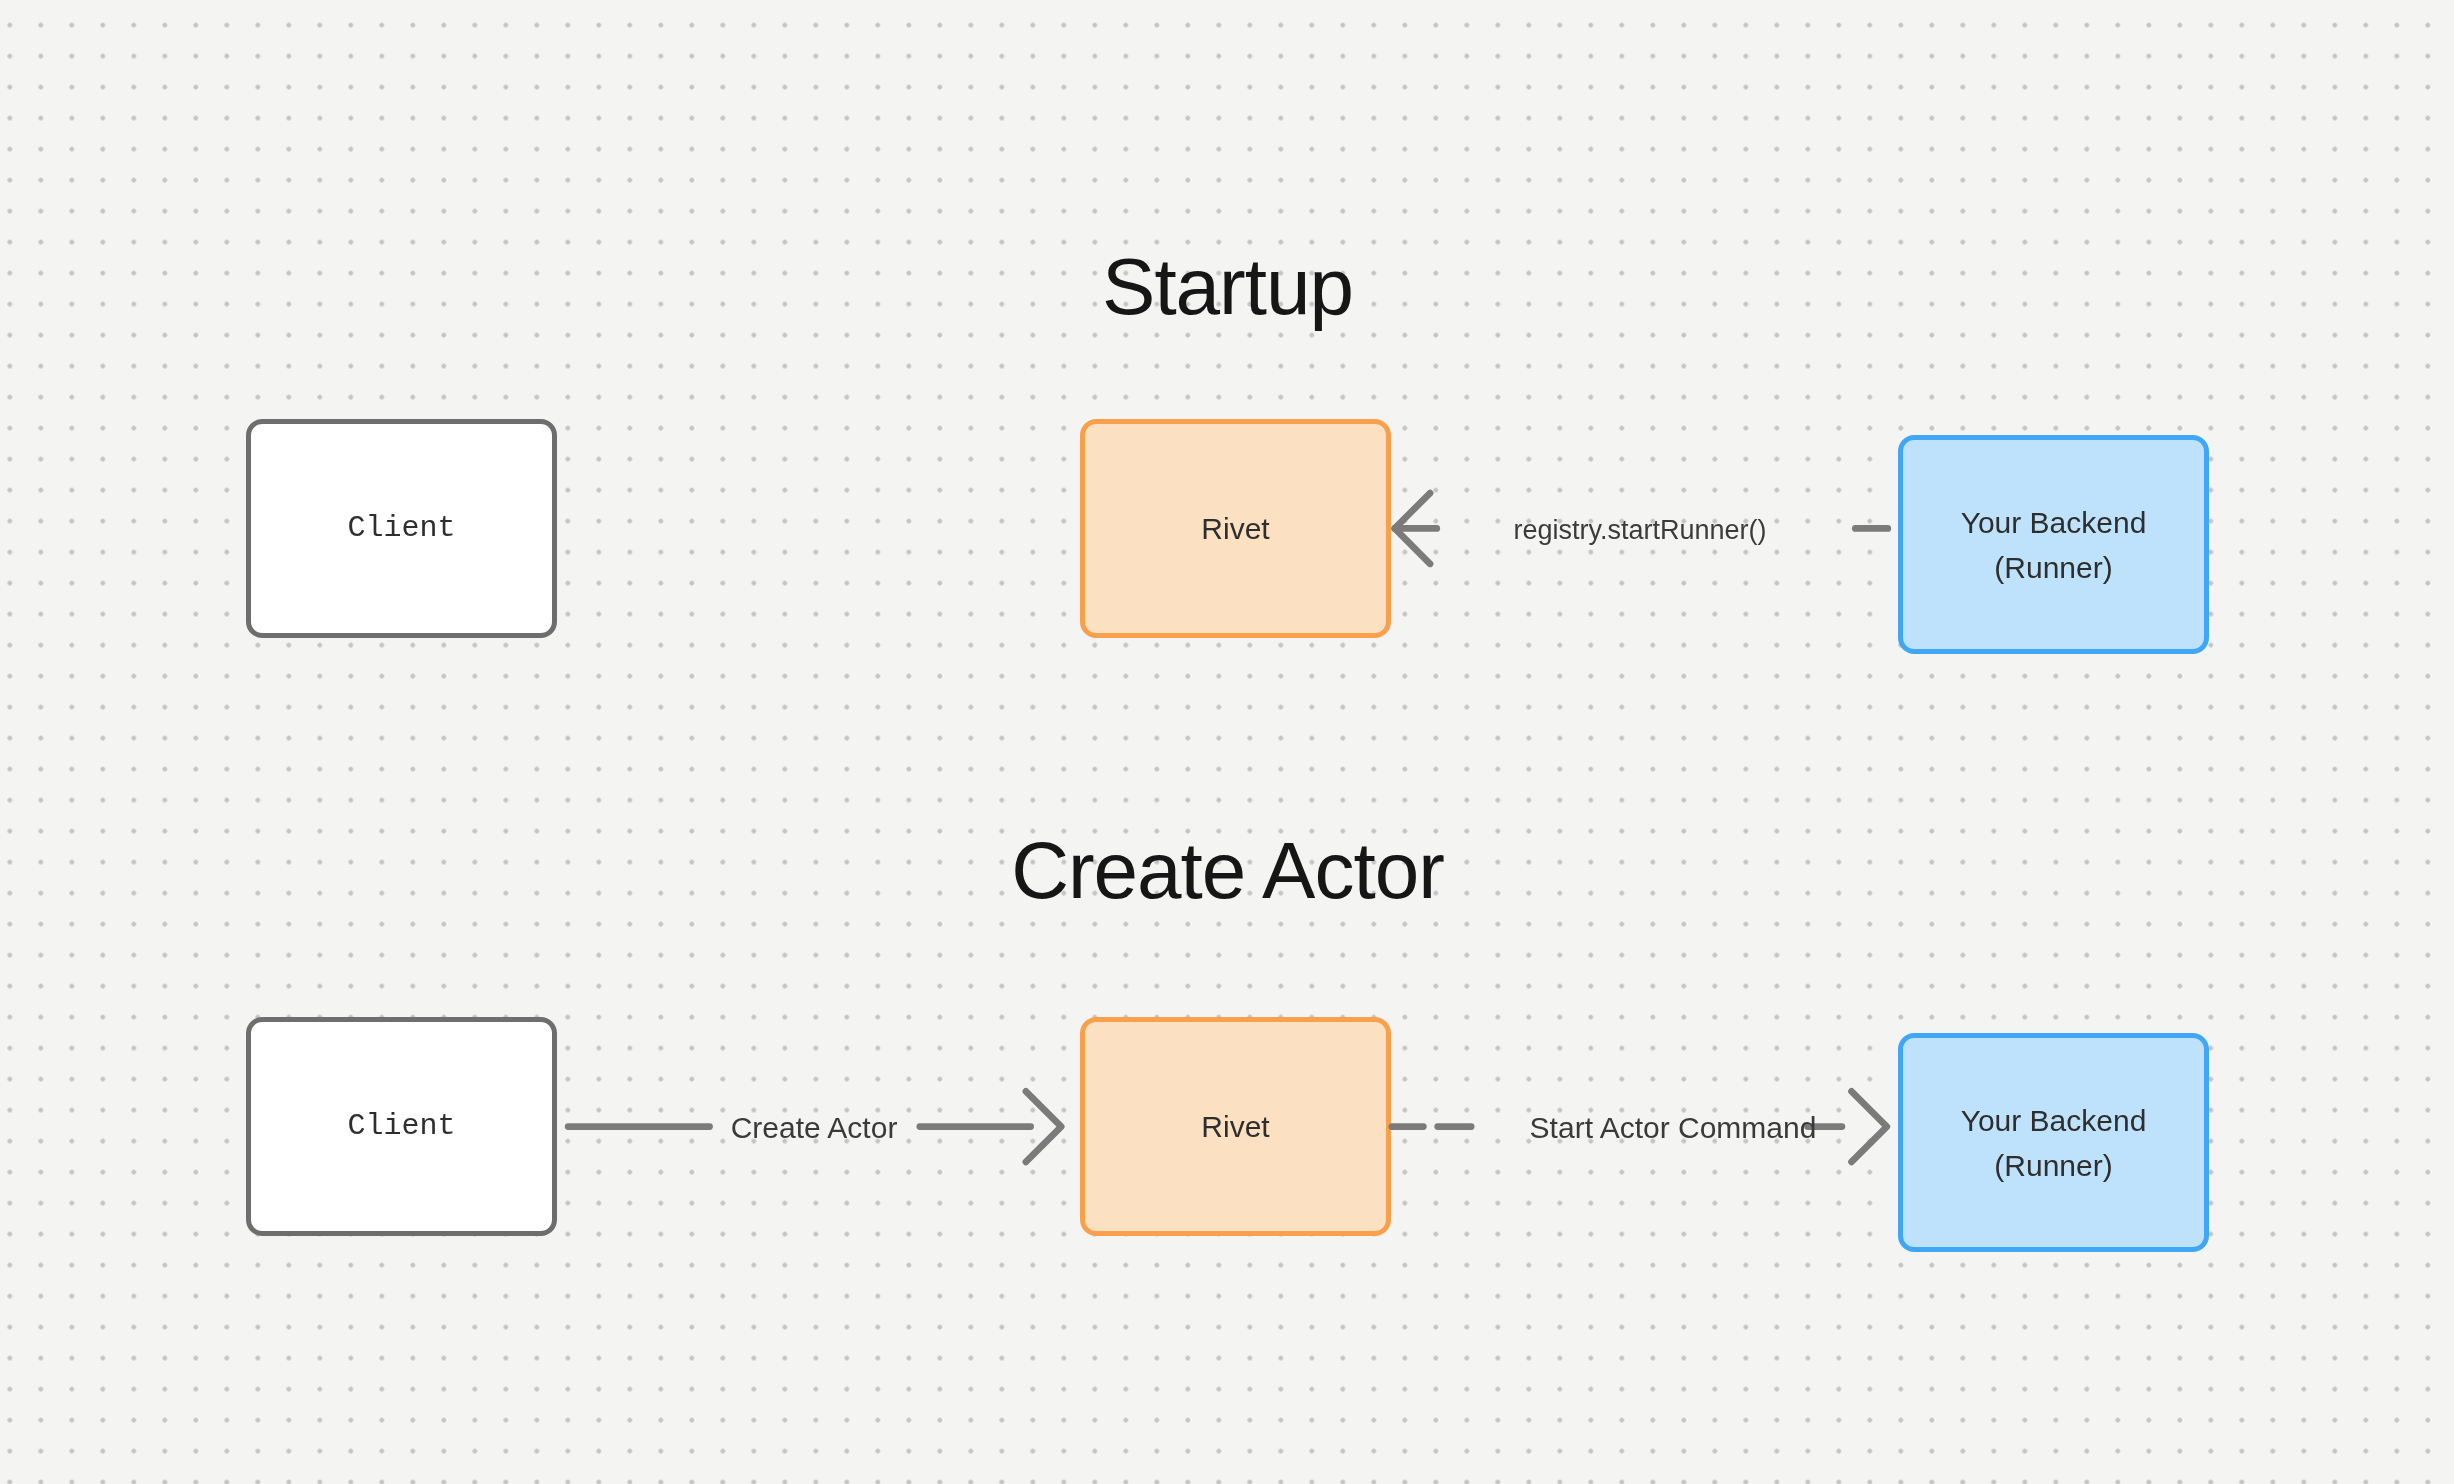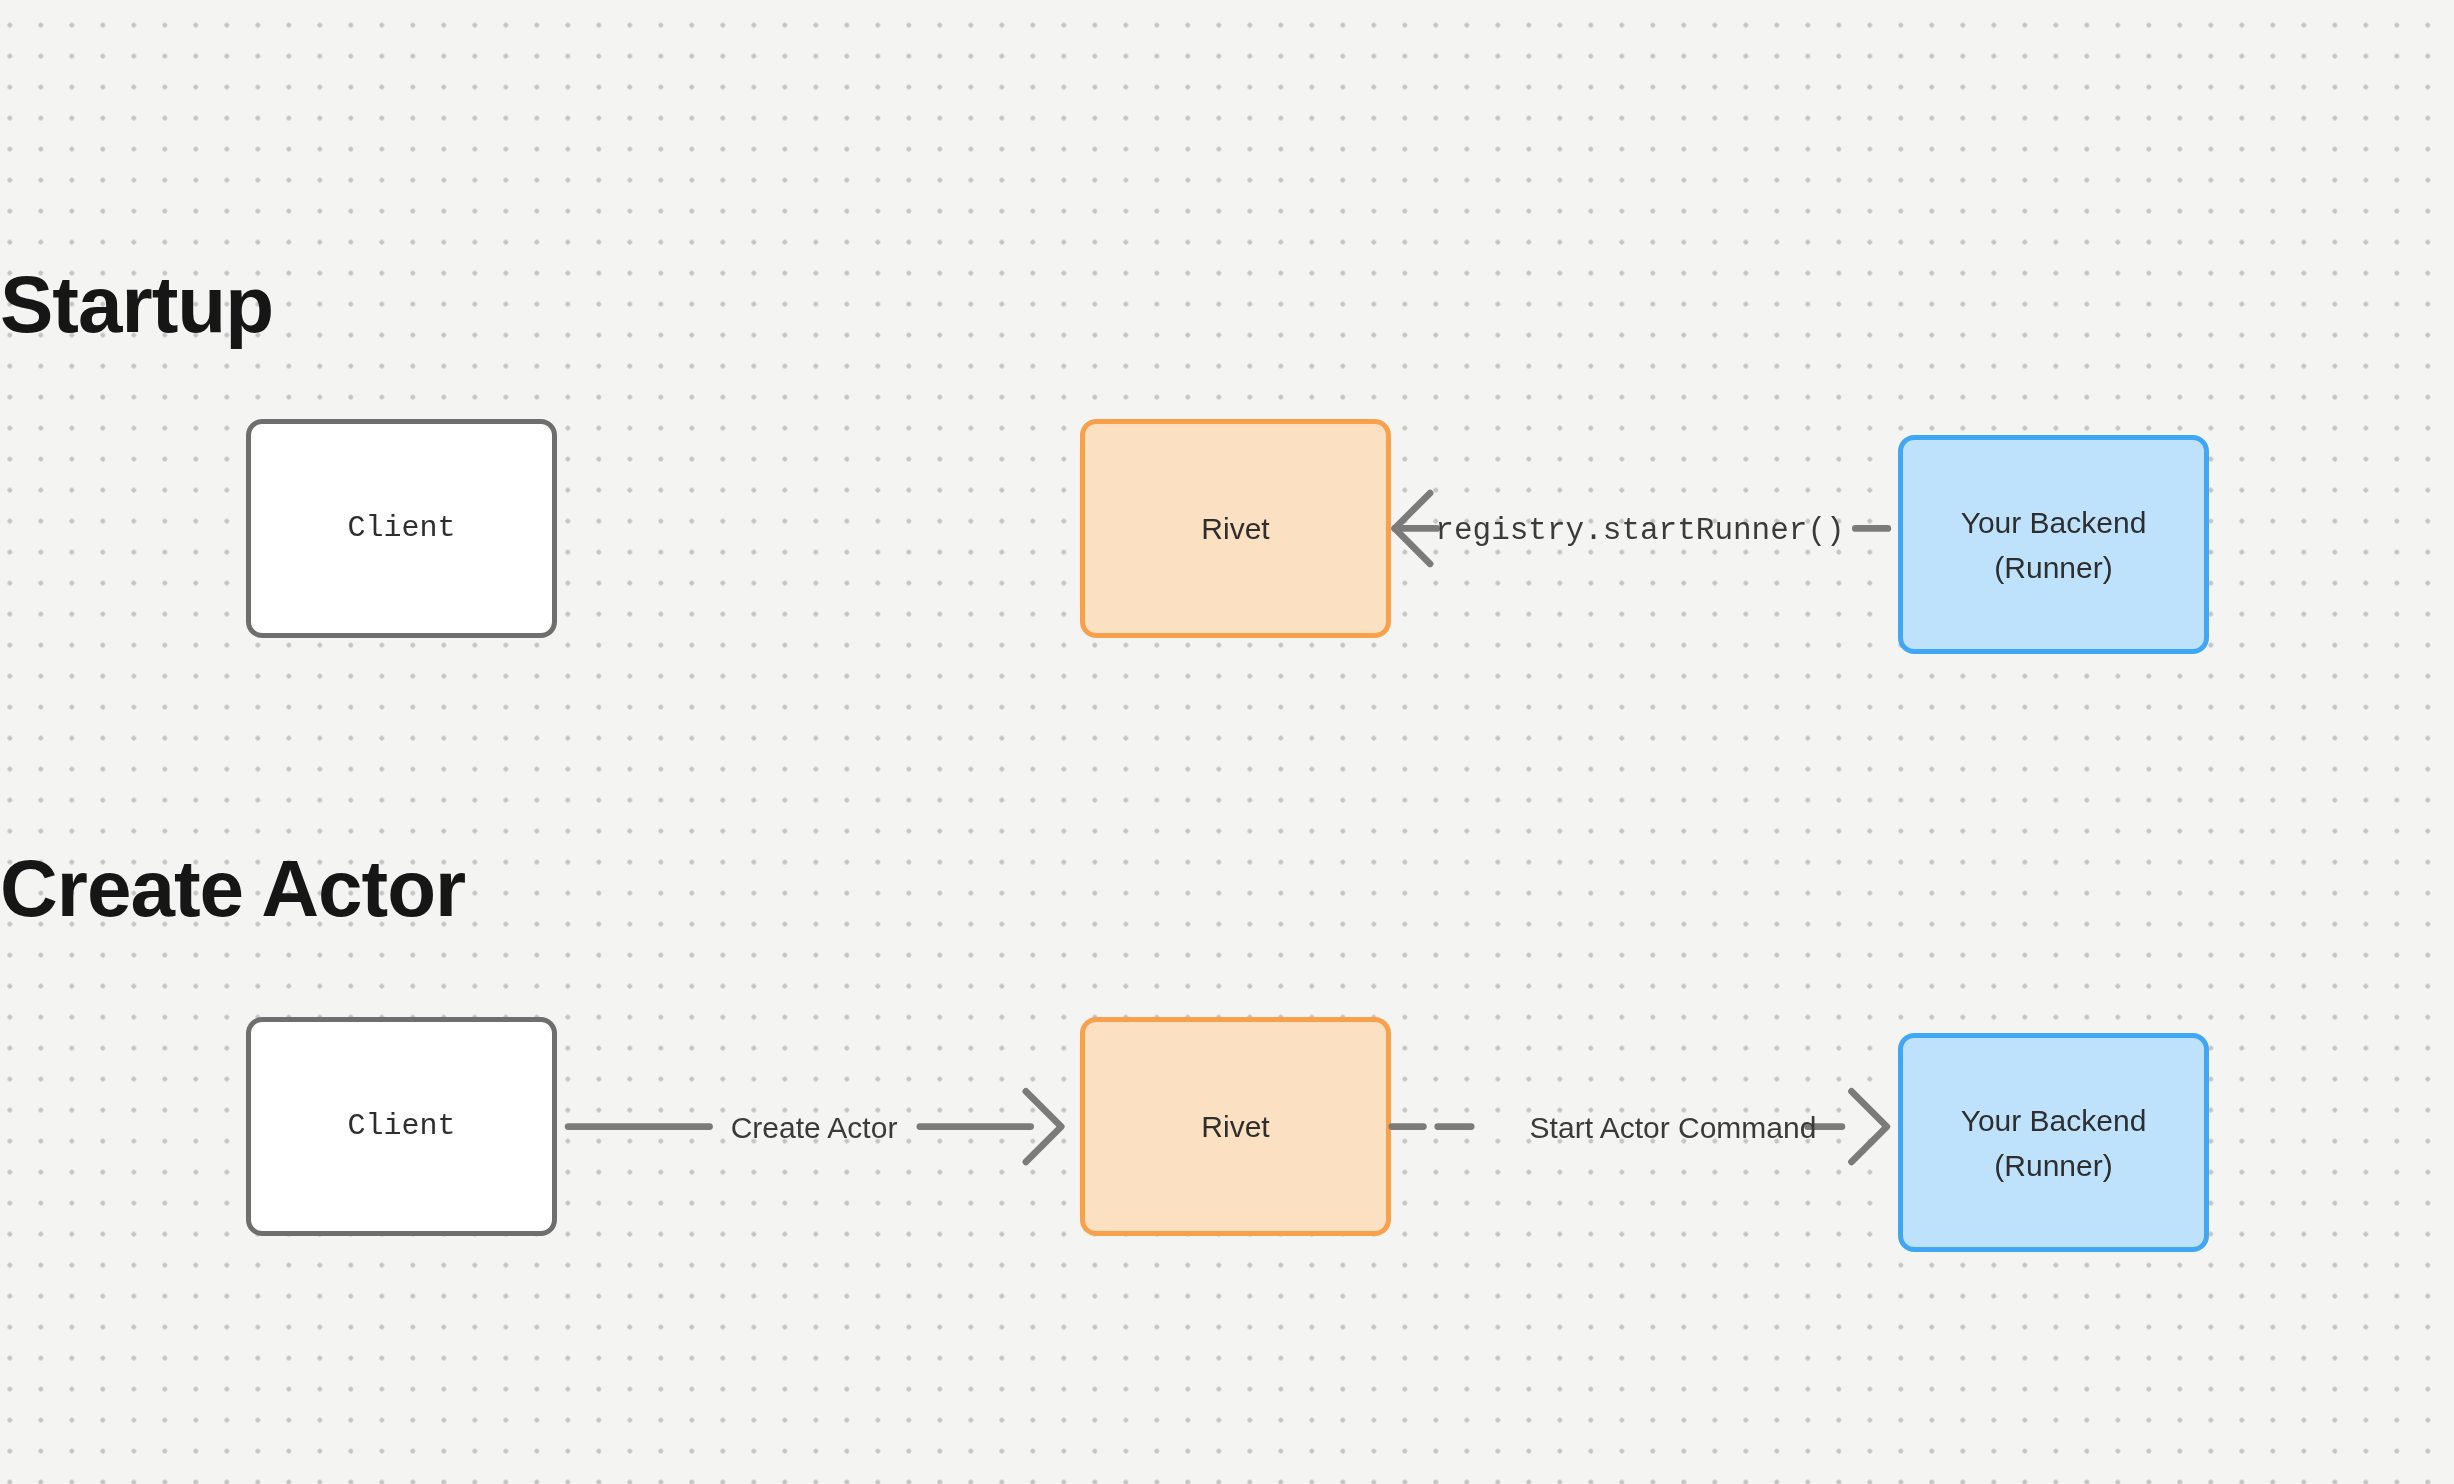--- a/index.html
+++ b/index.html
@@ -9,28 +9,27 @@
     background-color:#f4f4f3;
     background-image:radial-gradient(circle, #c4c4c4 2px, rgba(0,0,0,0) 2.6px);
     background-size:31px 31px;
     background-position:-5.7px 9.6px;
     overflow:hidden;
     font-family:"Liberation Sans", sans-serif;
   }
   .diagram-title{
     position:absolute;
     left:0;width:2455px;
-    text-align:left;
+    text-align:center;
     font-size:80px;
-    font-weight:700;
+    font-weight:400;
     color:#161616;
     letter-spacing:-1px;
     line-height:96px;
     height:96px;
-    margin-top:18px;
   }
   #title-startup{top:239px;}
   #title-create-actor{top:823px;}
   .node{
     position:absolute;
     width:311px;height:219px;
     box-sizing:border-box;
     border-radius:16.3px;
     display:flex;align-items:center;justify-content:center;
     text-align:center;
@@ -52,22 +51,22 @@
     stroke-linecap:round;stroke-linejoin:round;
   }
   .edge-label{
     position:absolute;
     transform:translate(-50%,-50%);
     white-space:nowrap;
     font-size:30px;
     color:#3a3a3a;
   }
   .edge-label.mono{
-    font-family:Liberation Mono, monospace;
-    font-size:31px;
+    font-family:Liberation Sans, sans-serif;
+    font-size:27px;
     color:#3b3b3b;
   }
 </style>
 </head>
 <body>
 
 <div id="canvas">
 
   <div id="title-startup" class="diagram-title">Startup</div>
 

